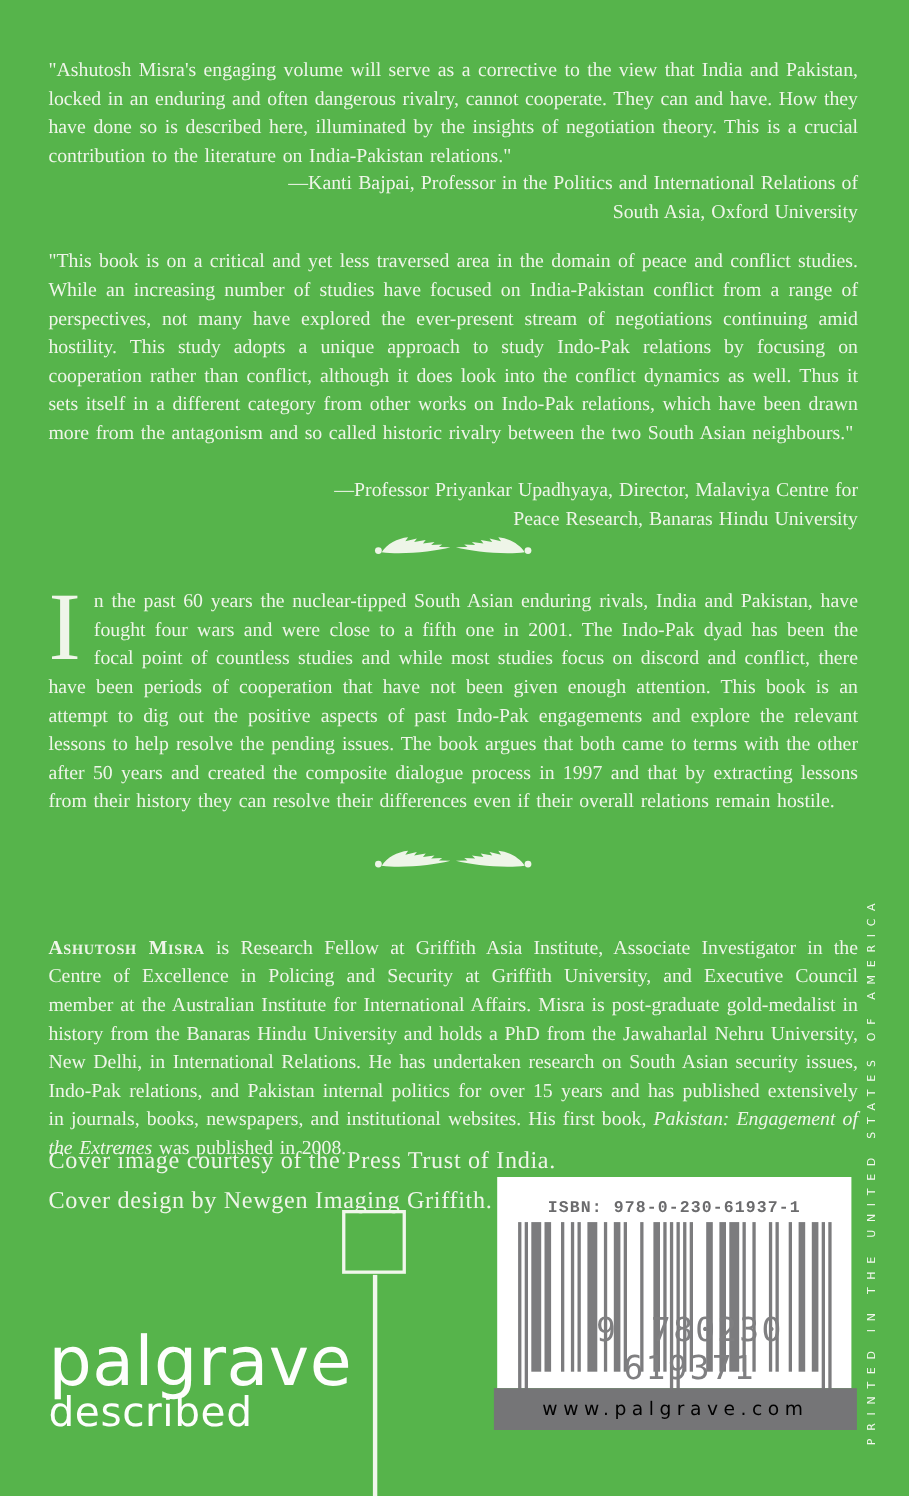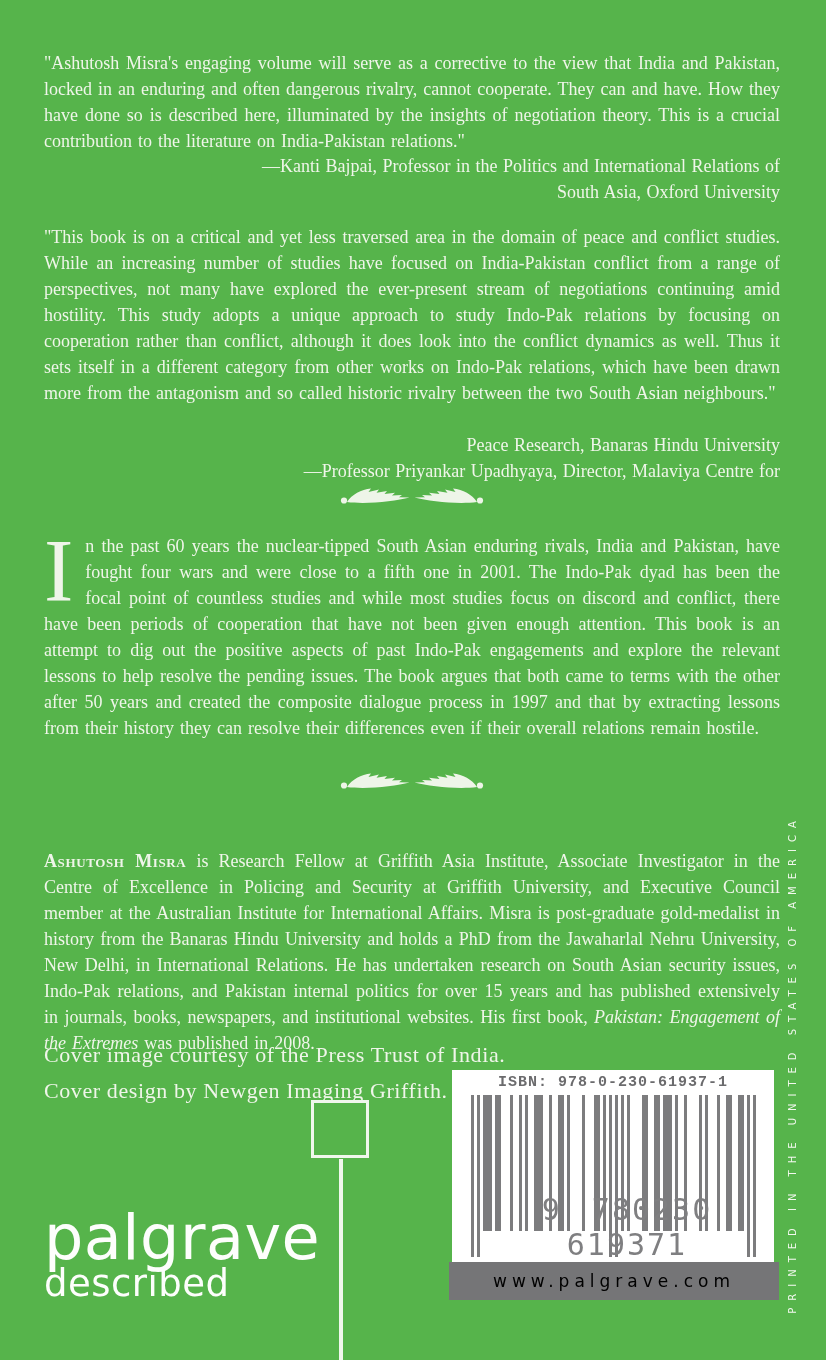--- a/index.html
+++ b/index.html
@@ -38,21 +38,21 @@
   .barcode-panel{
     left:452px;top:1070px;width:322px;height:192px;
     background:#ffffff;
   }
   .isbn-label{
     text-align:center;
     font-family:"Liberation Mono", monospace;
     font-size:15px;font-weight:bold;
     color:#6b6b6d;
     letter-spacing:1px;
-    padding-top:4px;
+    padding-top:20px;
   }
   .bars{
     display:flex;align-items:flex-start;
     width:285px;margin:4px auto 0 auto;
     height:162px;
   }
   .bars .bar{background:#7c7c7e;}
   .bars .space{background:transparent;}
   .barcode-digits{
     position:absolute;bottom:0px;left:0;right:0;
@@ -100,22 +100,22 @@
 </section>
 <section class="abs col" style="top:153px;">
   <div class="attrib">—Kanti Bajpai, Professor in the Politics and International Relations of</div>
   <div class="attrib">South Asia, Oxford University</div>
 </section>
 
 <section class="abs col" style="top:224px;">
   <p class="body-text">"This book is on a critical and yet less traversed area in the domain of peace and conflict studies. While an increasing number of studies have focused on India-Pakistan conflict from a range of perspectives, not many have explored the ever-present stream of negotiations continuing amid hostility. This study adopts a unique approach to study Indo-Pak relations by focusing on cooperation rather than conflict, although it does look into the conflict dynamics as well. Thus it sets itself in a different category from other works on Indo-Pak relations, which have been drawn more from the antagonism and so called historic rivalry between the two South Asian neighbours."</p>
 </section>
 <section class="abs col" style="top:432px;">
+  <div class="attrib">—Professor Priyankar Upadhyaya, Director, Malaviya Centre for</div>
   <div class="attrib">Peace Research, Banaras Hindu University</div>
-  <div class="attrib">—Professor Priyankar Upadhyaya, Director, Malaviya Centre for</div>
 </section>
 
 <div class="abs col" style="top:484px;">
   <svg class="flourish" width="150" height="28" viewBox="0 0 150 28">
     <g fill="currentColor">
       <g id="frond">
         <circle cx="7" cy="16.5" r="3.1"></circle>
         <path d="M10 18 C 15 10.5, 24 5.5, 34 4.5 L 31.5 8 L 42 5.5 L 39.5 8.8 L 50 7 L 47.5 10 L 58 8.8 L 55 11.5 L 65 11 L 62 13.2 L 72.5 13.5 C 58 17.5, 28 20.5, 10 18 Z"></path>
       </g>
       <use href="#frond" transform="translate(150 0) scale(-1 1)"></use>

